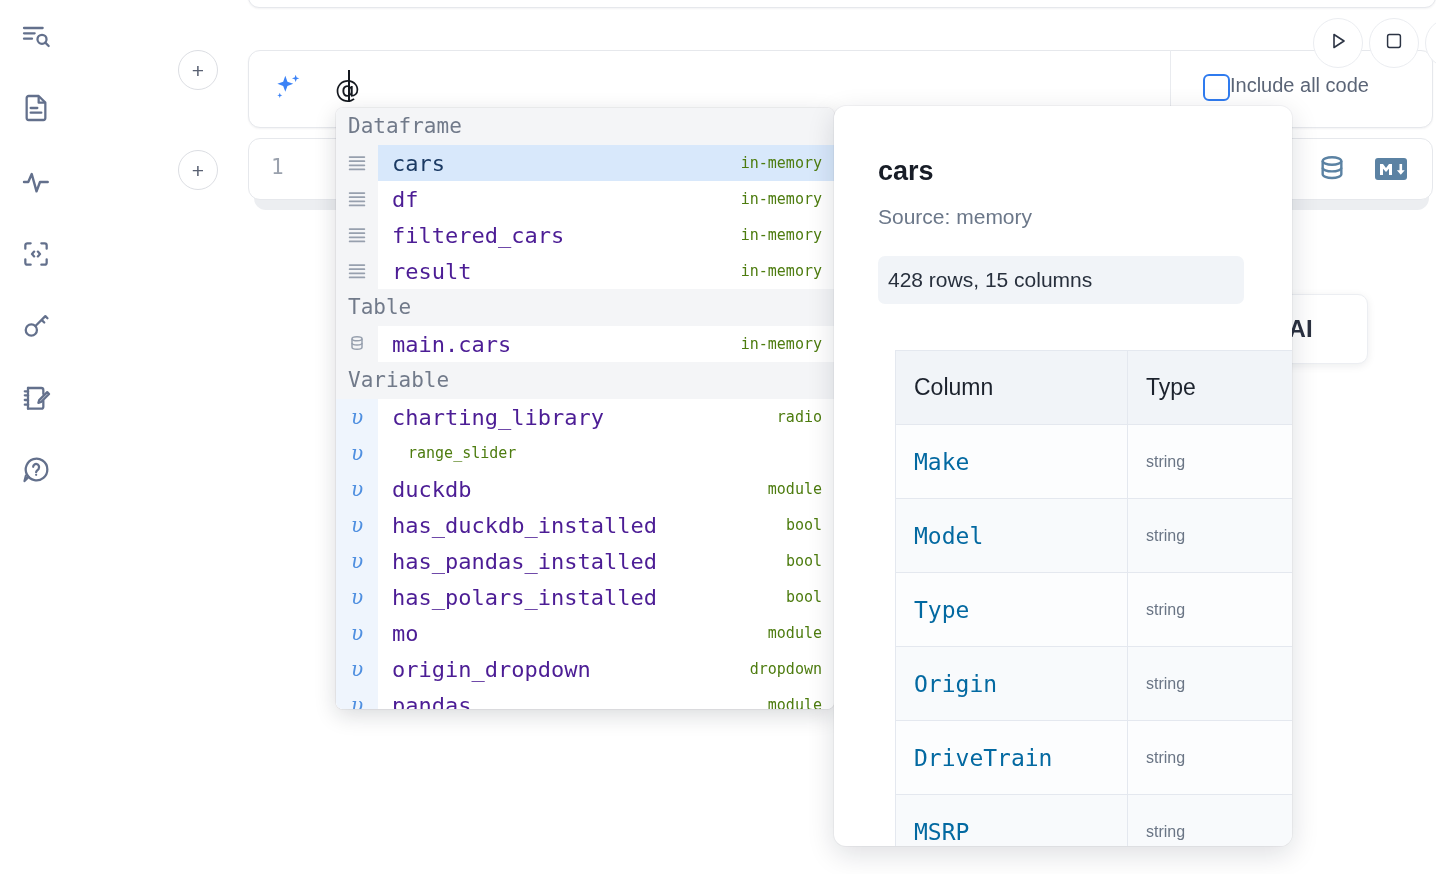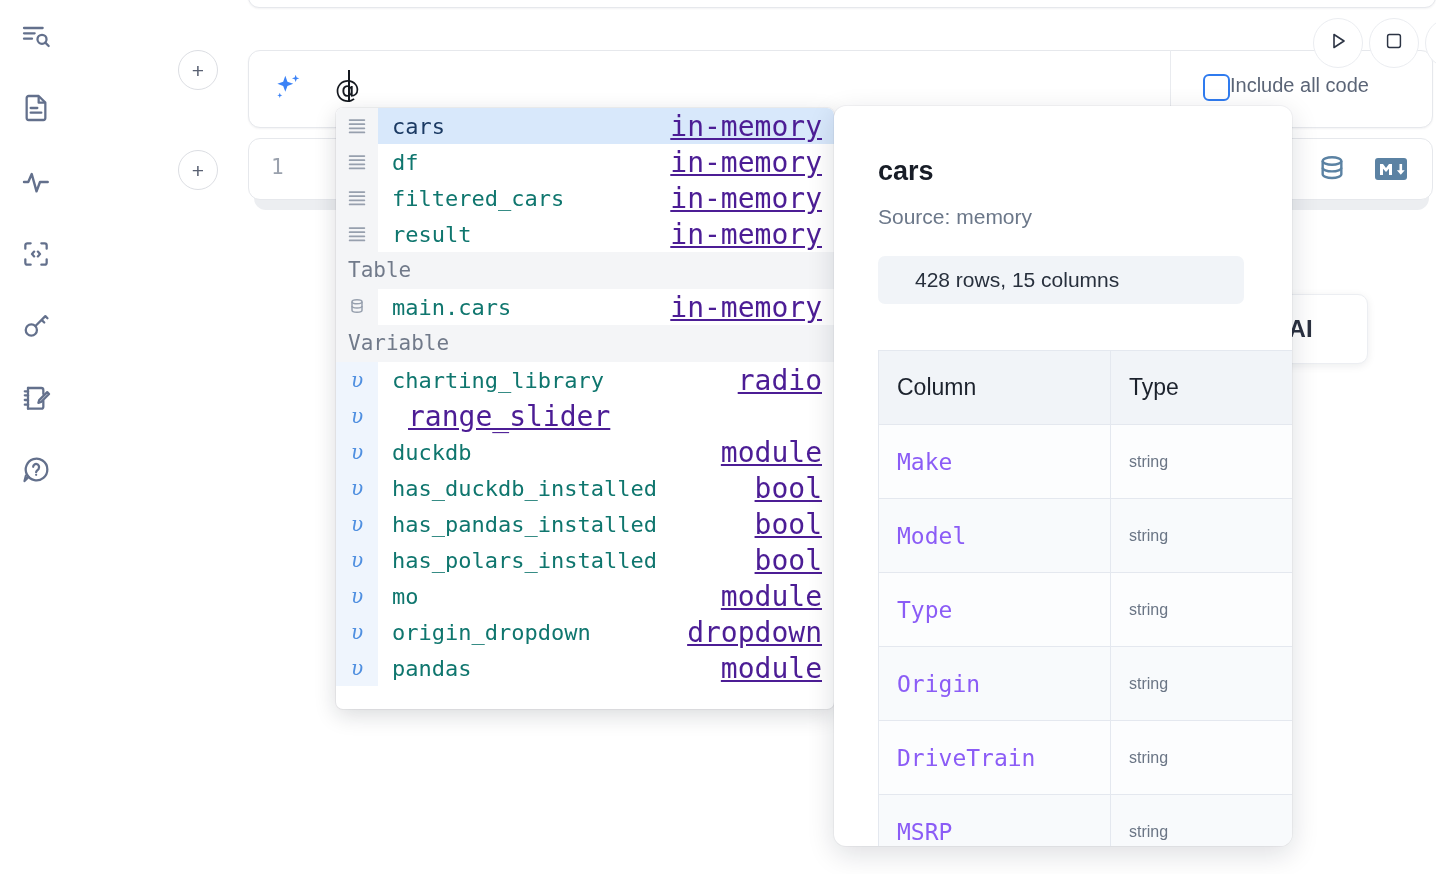--- a/index.html
+++ b/index.html
@@ -116,46 +116,46 @@
     width: 42px; height: 36px; flex: 0 0 42px;
     display: flex; align-items: center; justify-content: center;
     background: #f4f5f7; color: #97a0ae;
   }
   .ac-row.var .ac-gutter { background: #eff5fd; color: #4f8fe0; font-size: 20px; font-style: italic;
     font-family: "DejaVu Serif", serif; }
   .ac-label-wrap {
     flex: 1 1 auto; height: 36px; display: flex; align-items: center;
     justify-content: space-between; padding: 0 12px 0 14px; overflow: hidden;
   }
-  .ac-name { font-size: 22px; color: #0f766e; white-space: nowrap; }
+  .ac-name { font-size: 22px; color: #4c1d95; white-space: nowrap; }
   .ac-row.sel .ac-name { color: #1b3a63; }
-  .ac-meta { font-size: 28px; color: #4c1d95; white-space: nowrap; padding-left: 16px; text-decoration: underline; }
+  .ac-meta { font-size: 15px; color: #4d7c0f; white-space: nowrap; padding-left: 16px; }
 
   
   .detail {
     position: absolute; left: 834px; top: 106px; width: 458px; height: 740px;
     background: #fff; border-radius: 12px;
     box-shadow: 0 8px 28px rgba(16,24,40,.14), 0 0 0 1px rgba(16,24,40,.04);
     overflow: hidden;
   }
   .d-title { position: absolute; left: 44px; top: 50px; font-size: 27px; font-weight: 700; color: #181d27; }
   .d-source { position: absolute; left: 44px; top: 99px; font-size: 21px; color: #6b7789; }
   .d-pill {
     position: absolute; left: 44px; top: 150px; width: 366px; height: 48px;
     background: #f1f4f8; border-radius: 7px;
-    display: flex; align-items: center; padding-left: 37px;
+    display: flex; align-items: center; padding-left: 10px;
     font-size: 21px; color: #28303d;
   }
-  .d-table { position: absolute; left: 44px; top: 244px; width: 424px; border-collapse: collapse; }
+  .d-table { position: absolute; left: 61px; top: 244px; width: 424px; border-collapse: collapse; }
   .d-table th, .d-table td {
     border: 1px solid #e4e8ef; height: 74px; padding: 0 18px; text-align: left; vertical-align: middle;
   }
   .d-table th { background: #f1f4f8; font-size: 23px; font-weight: 400; color: #1c222d; }
   .d-table td.col {
-    font-family: "DejaVu Sans Mono", monospace; font-size: 23px; color: #8b5cf6; background: #fcfdfe;
+    font-family: "DejaVu Sans Mono", monospace; font-size: 23px; color: #0369a1; background: #fcfdfe;
   }
   .d-table td.typ { font-size: 16px; color: #6a7585; background: #fcfdfe; }
   .d-table tr:nth-child(even) td { background: #f8fafc; }
   .d-table th:first-child, .d-table td:first-child { width: 232px; }
 </style>
 </head>
 <body>
 
 <div id="root">
 
@@ -285,20 +285,21 @@
         </svg>
       </span>
     </div>
   </div>
 
   <div class="ai-card">
     <span>h AI</span>
   </div>
 
   <div class="ac" id="ac-list">
+      <div class="ac-group">Dataframe</div>
       <div class="ac-row sel">
         <div class="ac-gutter">
           <svg width="22" height="22" viewBox="0 0 24 24" fill="none" stroke="currentColor" stroke-width="2" stroke-linecap="round">
             <path d="M4 5.5h16M4 10h16M4 14.5h16M4 19h16"></path>
           </svg>
         </div>
         <div class="ac-label-wrap">
           <span class="ac-name">cars</span>
           <span class="ac-meta">in-memory</span>
         </div>

